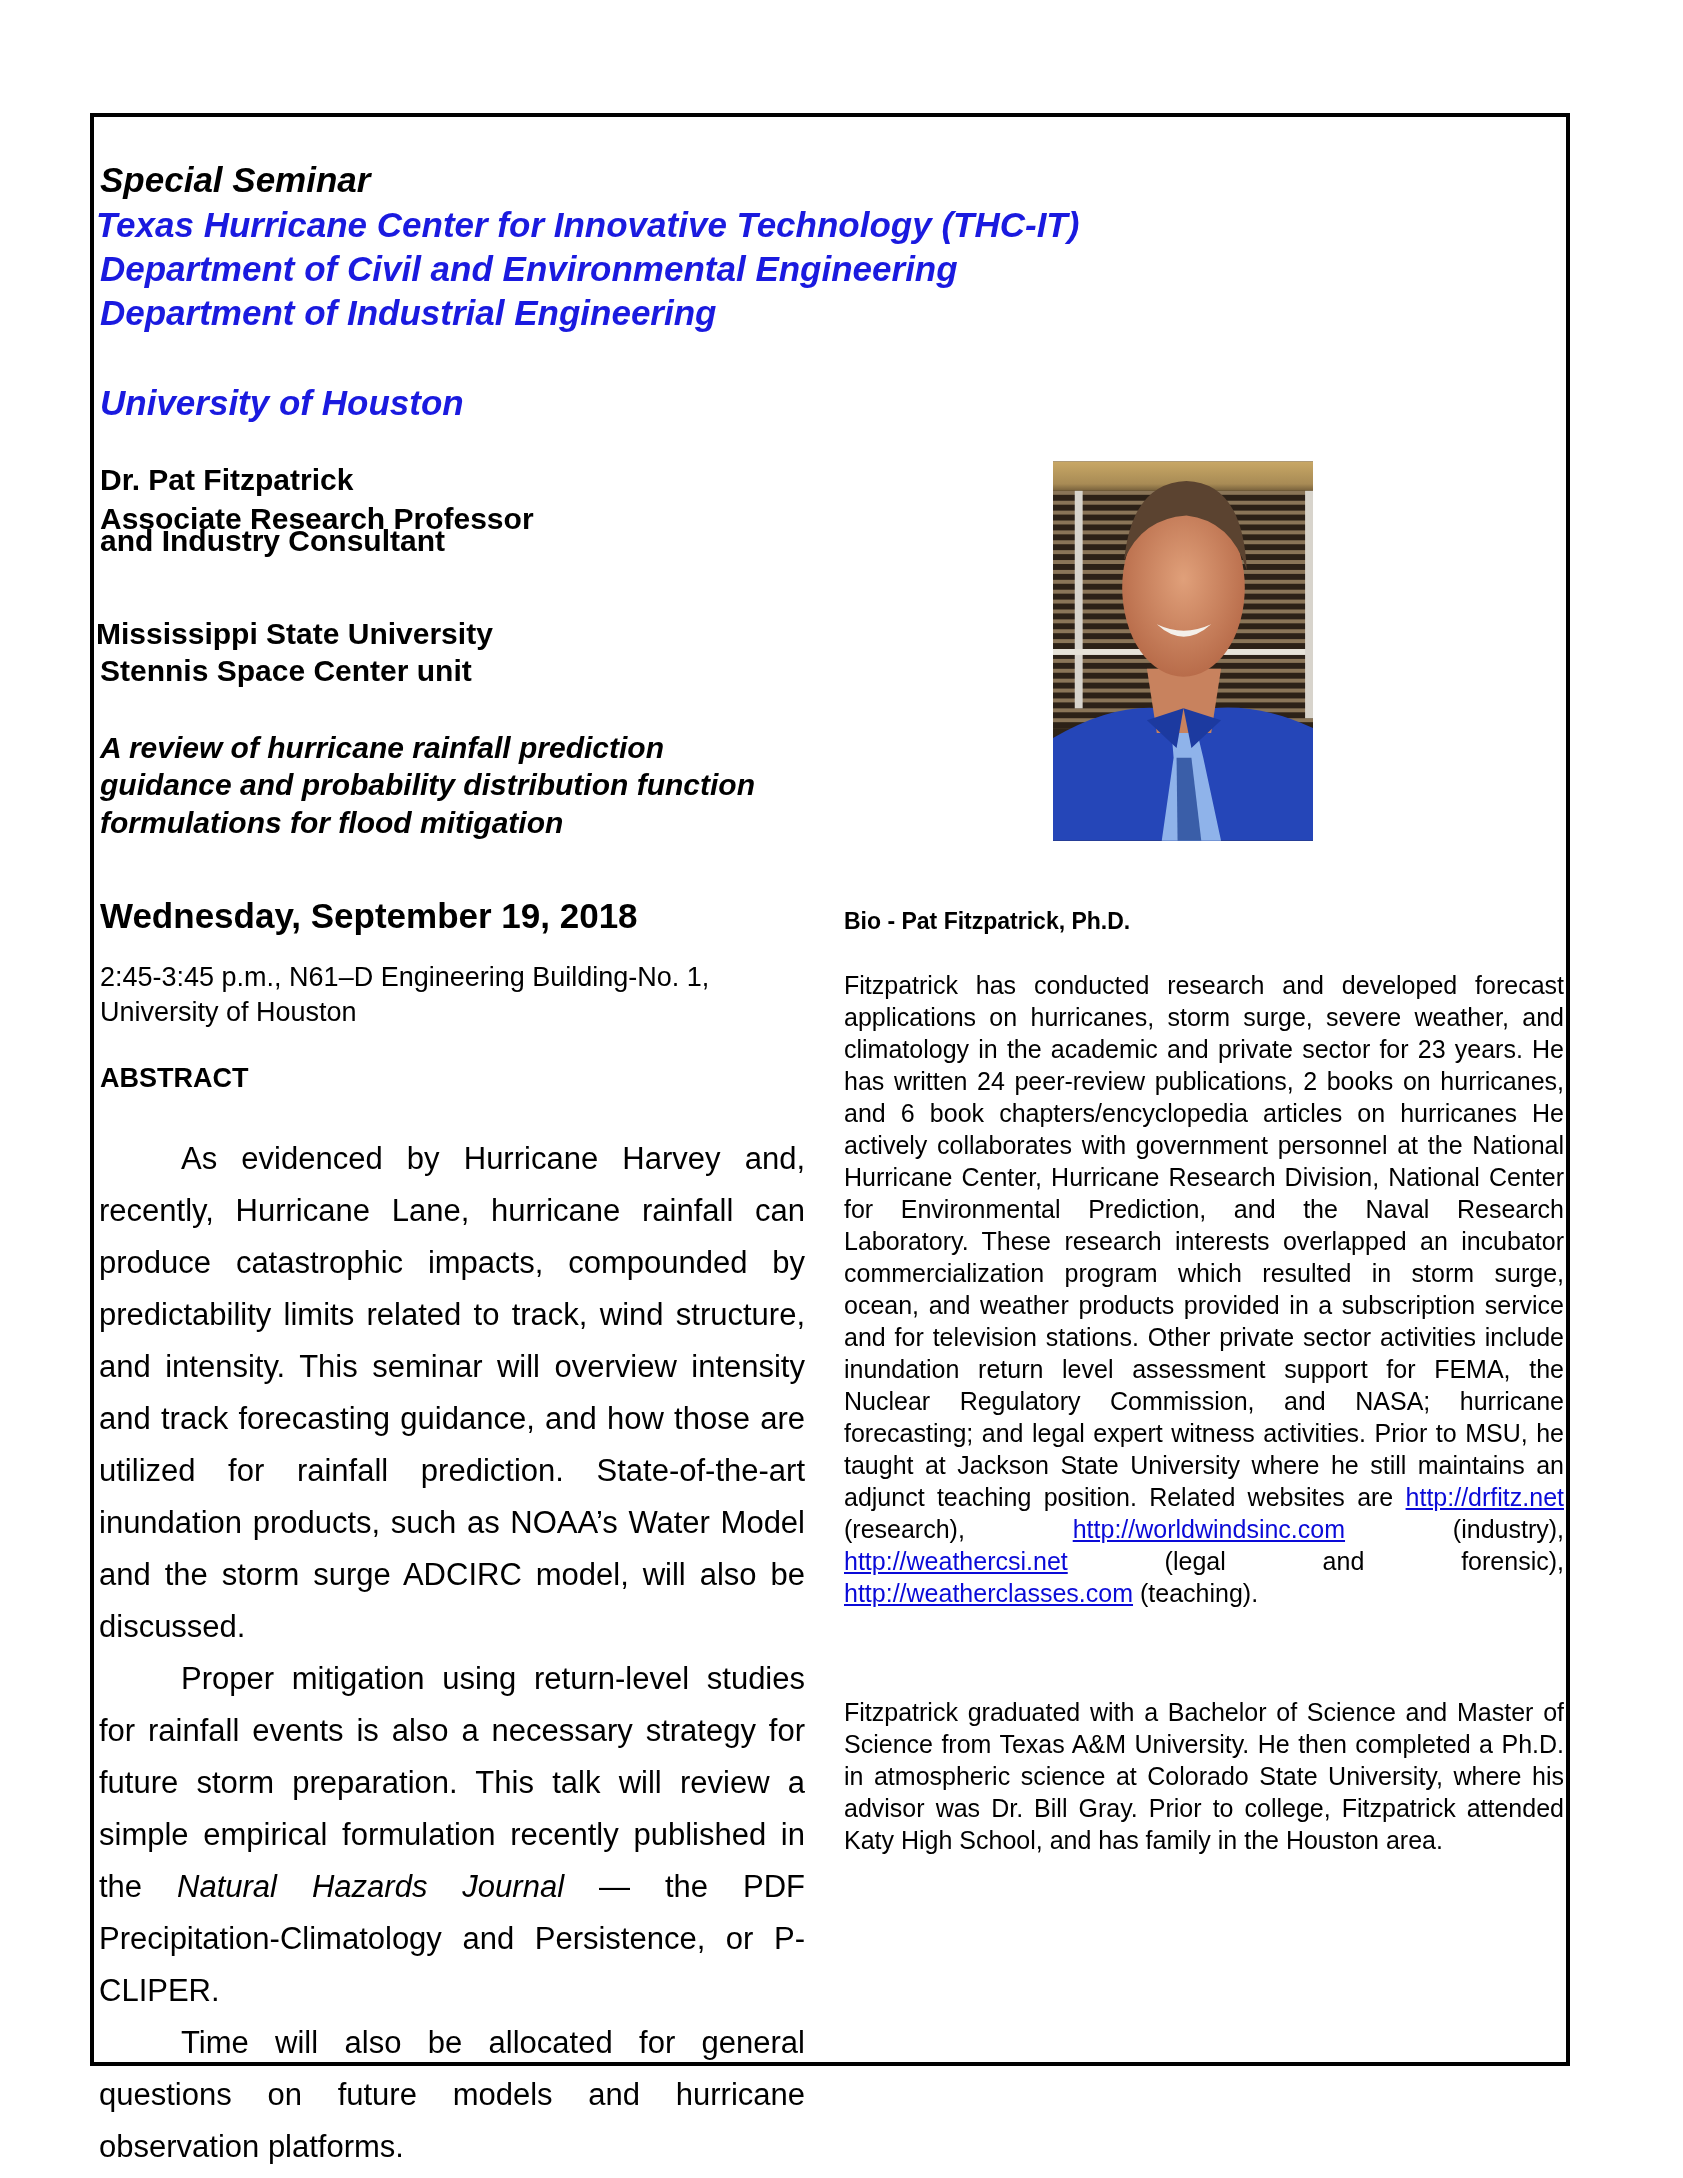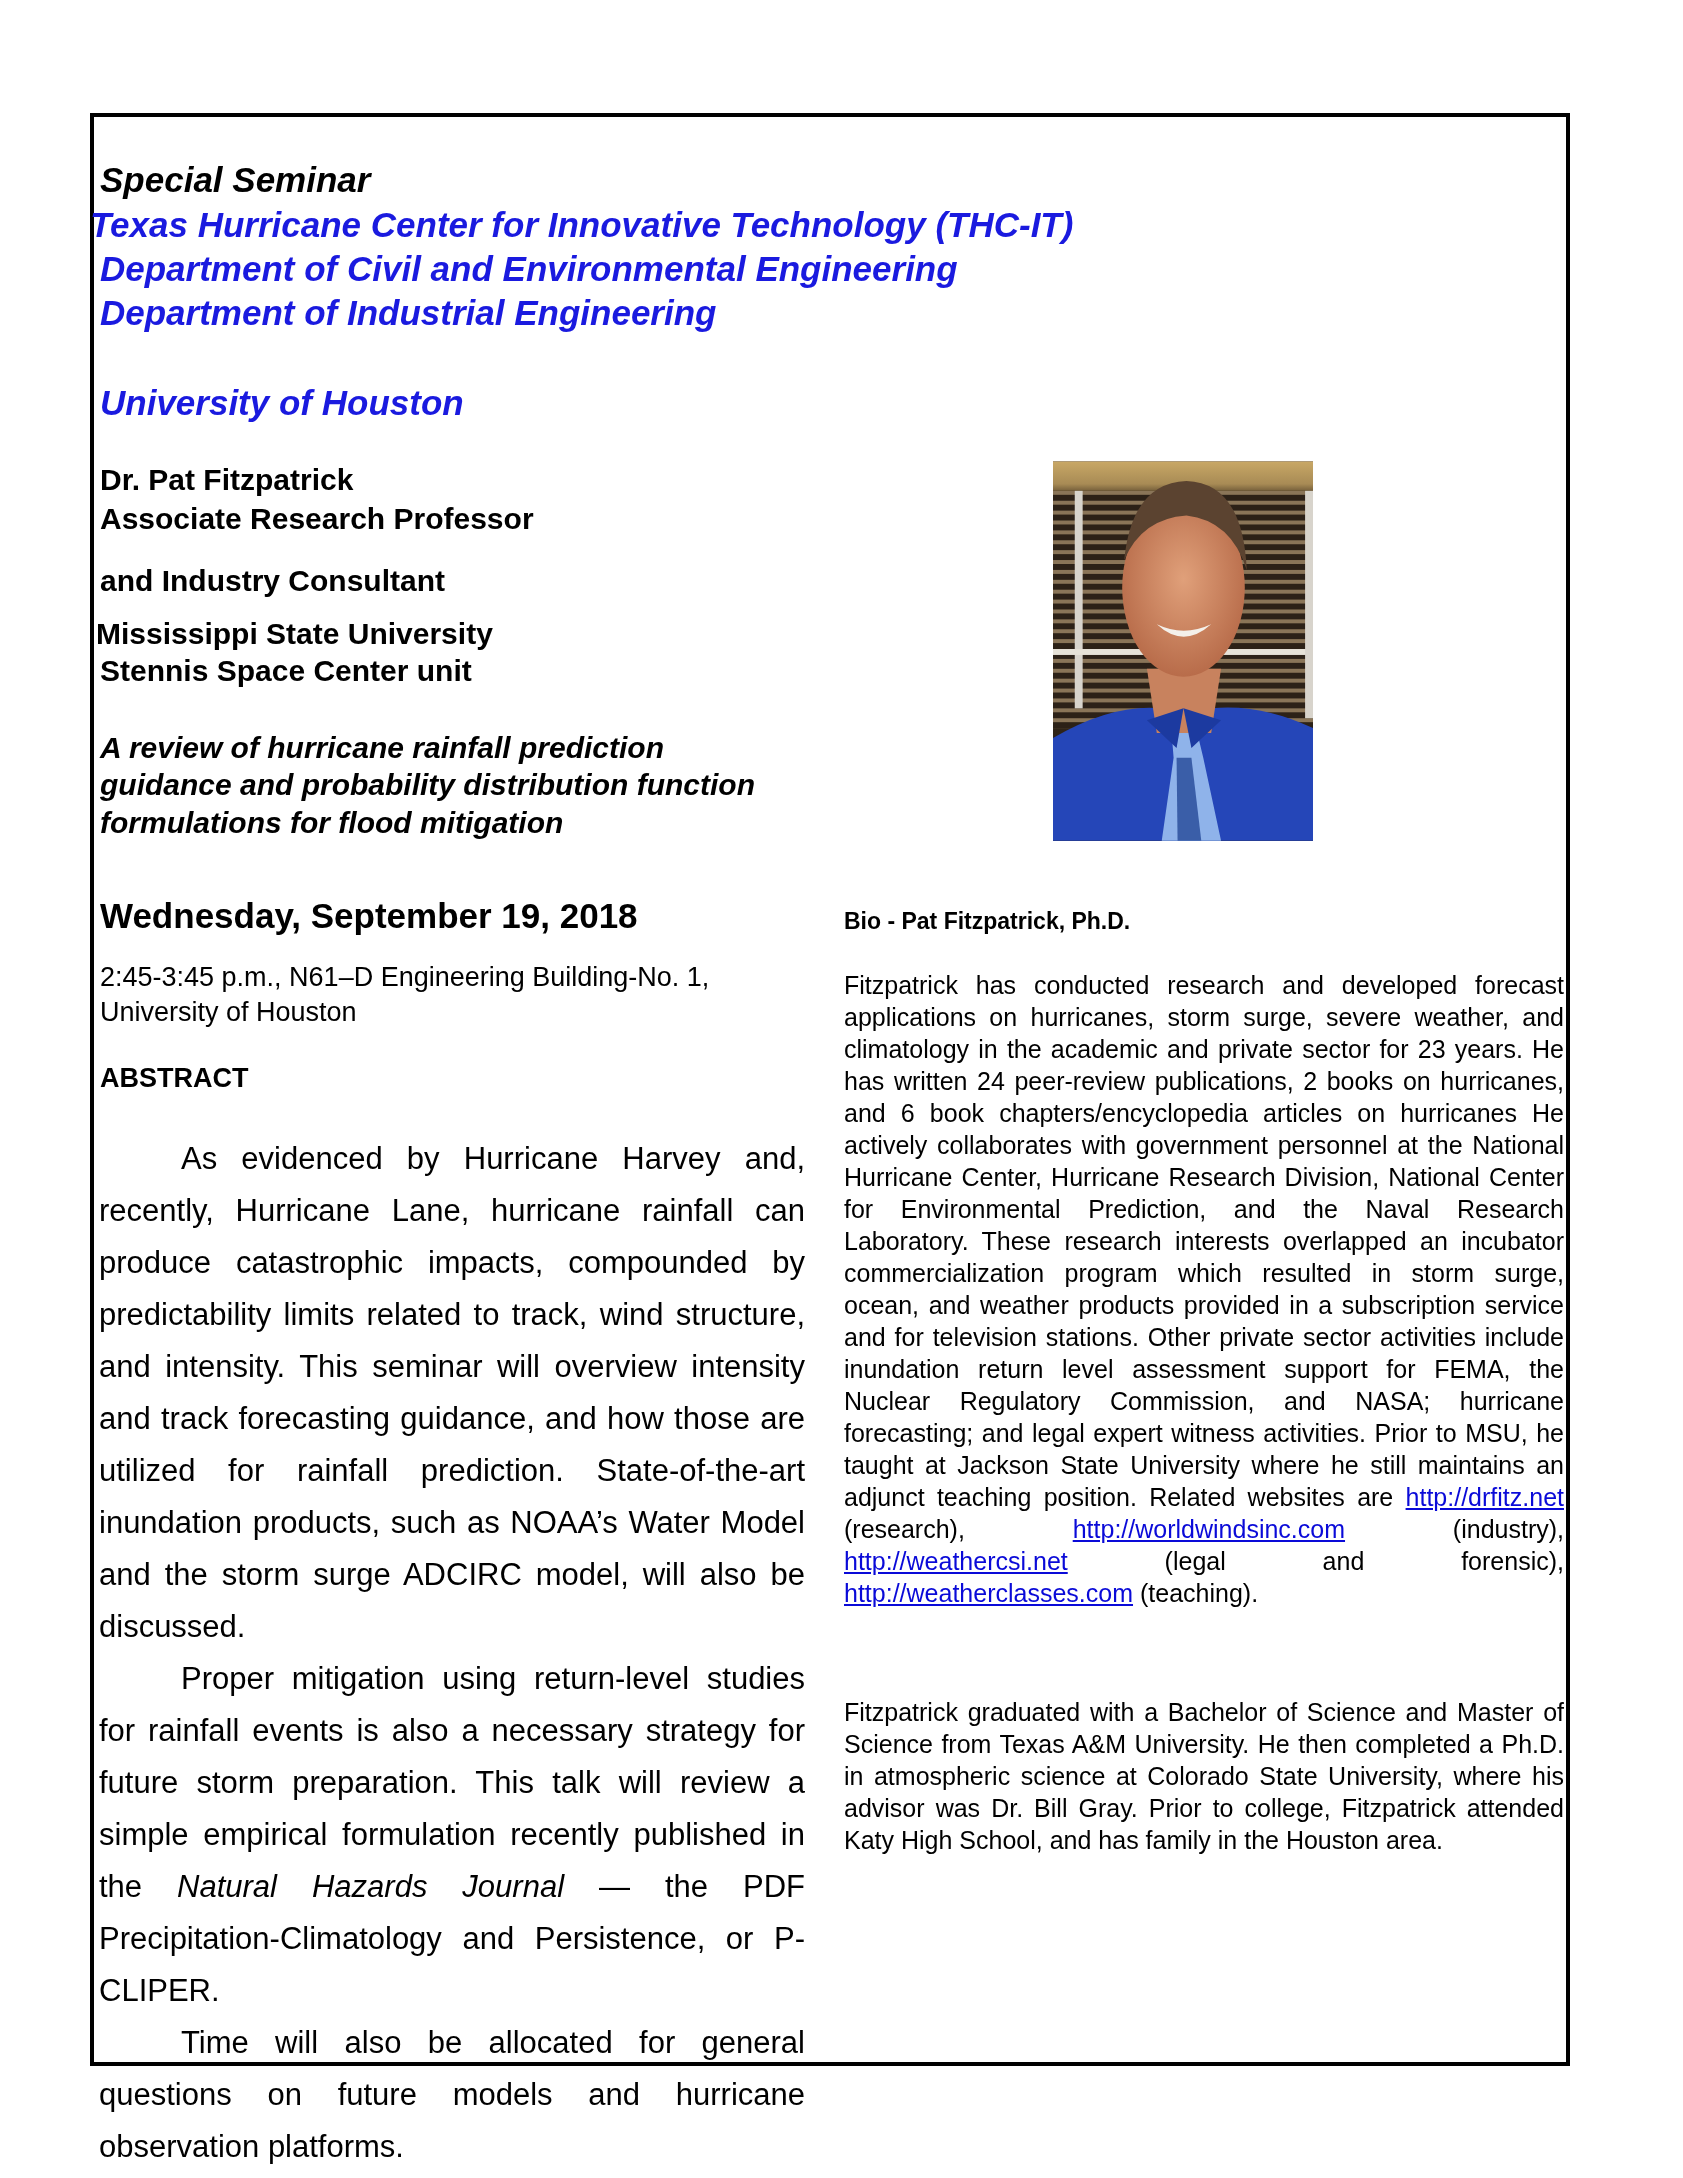--- a/index.html
+++ b/index.html
@@ -25,28 +25,28 @@
   .photo { position:absolute; left:1053px; top:461px; width:260px; height:380px; overflow:hidden;
            background:#3b5ab8; }
   i { font-style:italic; }
 </style>
 </head>
 <body>
 
 <div class="frame"></div>
 
 <div class="abs hdr" style="left:100px;top:158px;">Special Seminar</div>
-<div class="abs hdr blue" style="left:90px;top:203px;">Texas Hurricane Center for Innovative Technology (THC-IT)</div>
+<div class="abs hdr blue" style="left:96px;top:203px;">Texas Hurricane Center for Innovative Technology (THC-IT)</div>
 <div class="abs hdr blue" style="left:100px;top:247px;text-align:right;">Department of Civil and Environmental Engineering</div>
 <div class="abs hdr blue" style="left:100px;top:291px;">Department of Industrial Engineering</div>
 <div class="abs hdr blue" style="left:100px;top:381px;">University of Houston</div>
 
 <div class="abs spk" style="left:100px;top:461px;">Dr. Pat Fitzpatrick</div>
 <div class="abs spk" style="left:100px;top:500px;">Associate Research Professor</div>
-<div class="abs spk" style="left:100px;top:562px;">and Industry Consultant</div>
+<div class="abs spk" style="left:100px;top:522px;">and Industry Consultant</div>
 <div class="abs spk" style="left:96px;top:615px;text-align:right;">Mississippi State University</div>
 <div class="abs spk" style="left:100px;top:652px;">Stennis Space Center unit</div>
 
 <div class="abs title-it" style="left:100px;top:729px;">A review of hurricane rainfall prediction</div>
 <div class="abs title-it" style="left:100px;top:766px;">guidance and probability distribution function</div>
 <div class="abs title-it" style="left:100px;top:804px;text-align:center;">formulations for flood mitigation</div>
 
 <div class="photo" title="Portrait photo of Dr. Pat Fitzpatrick">
   <svg width="260" height="380" viewBox="0 0 263 384">
     <defs>

